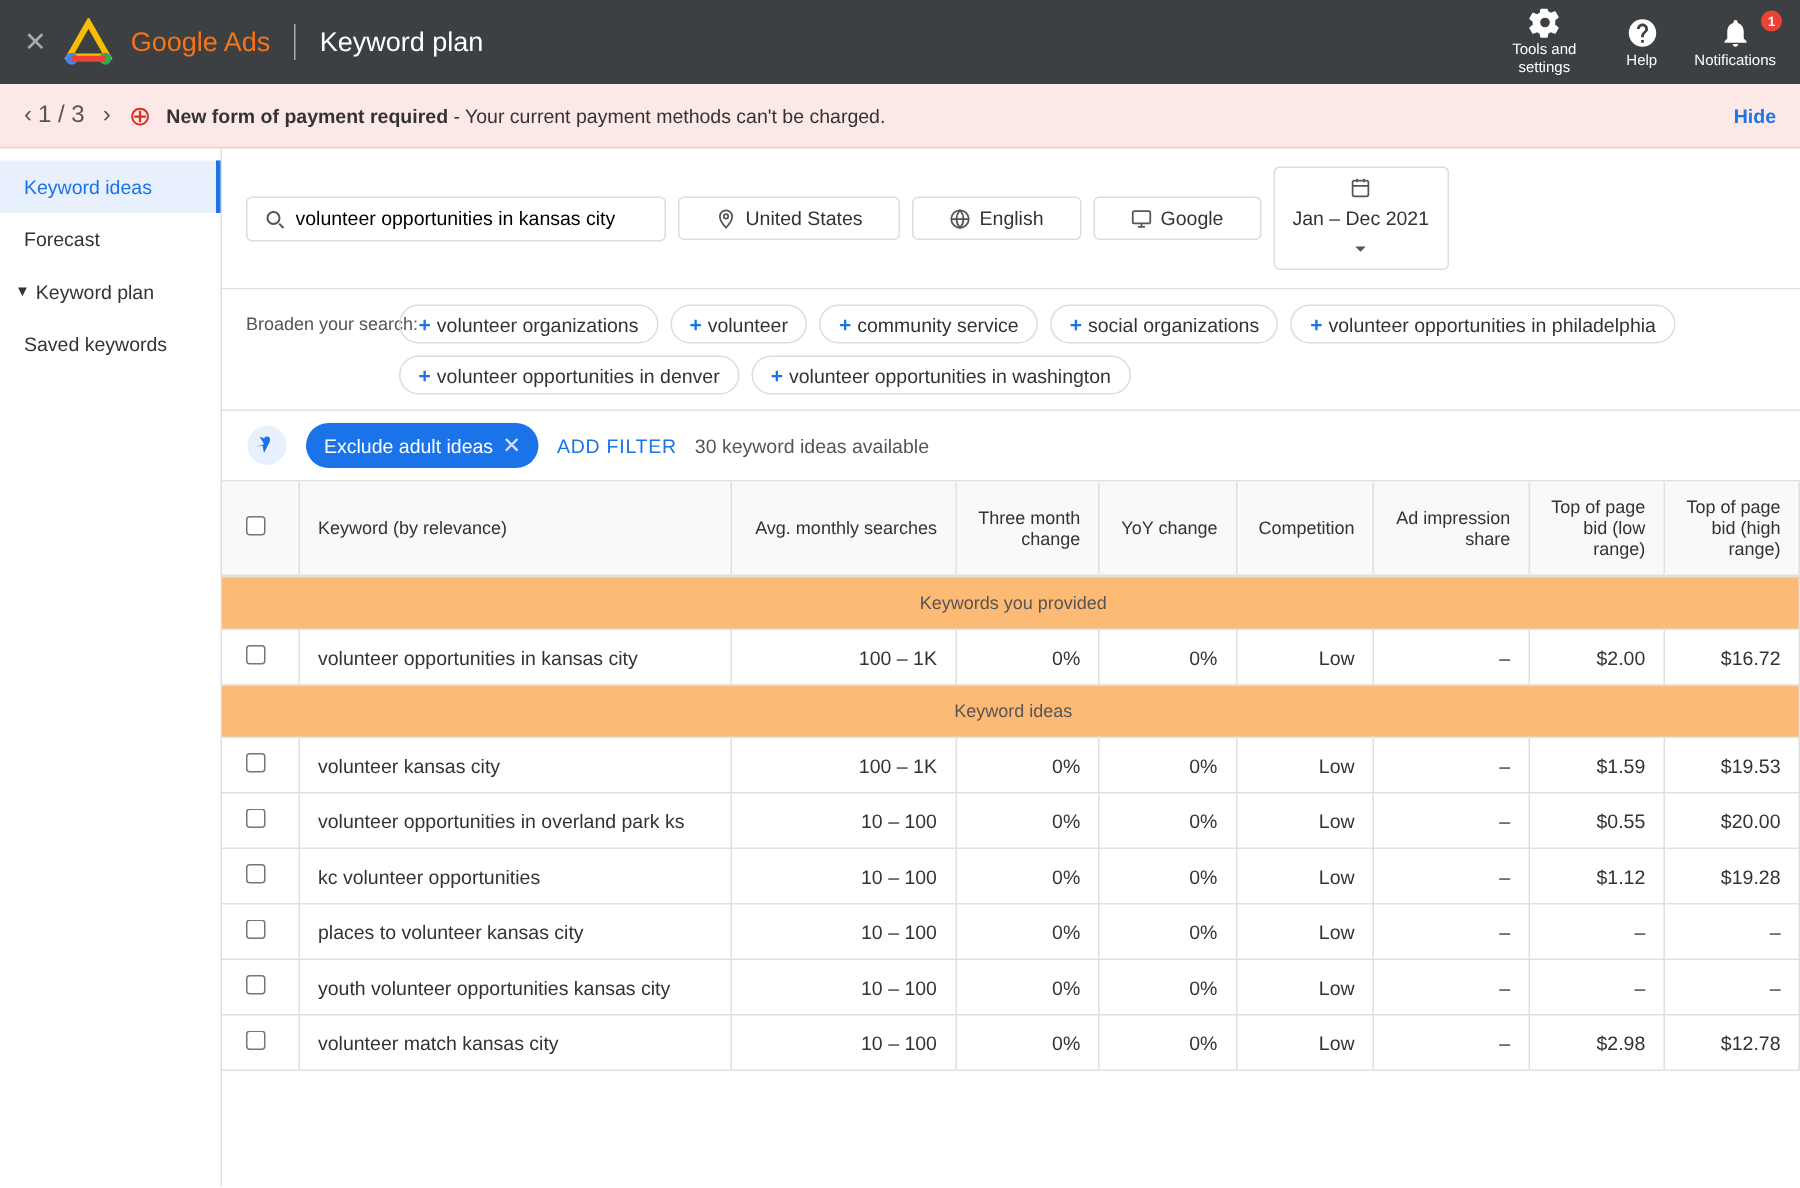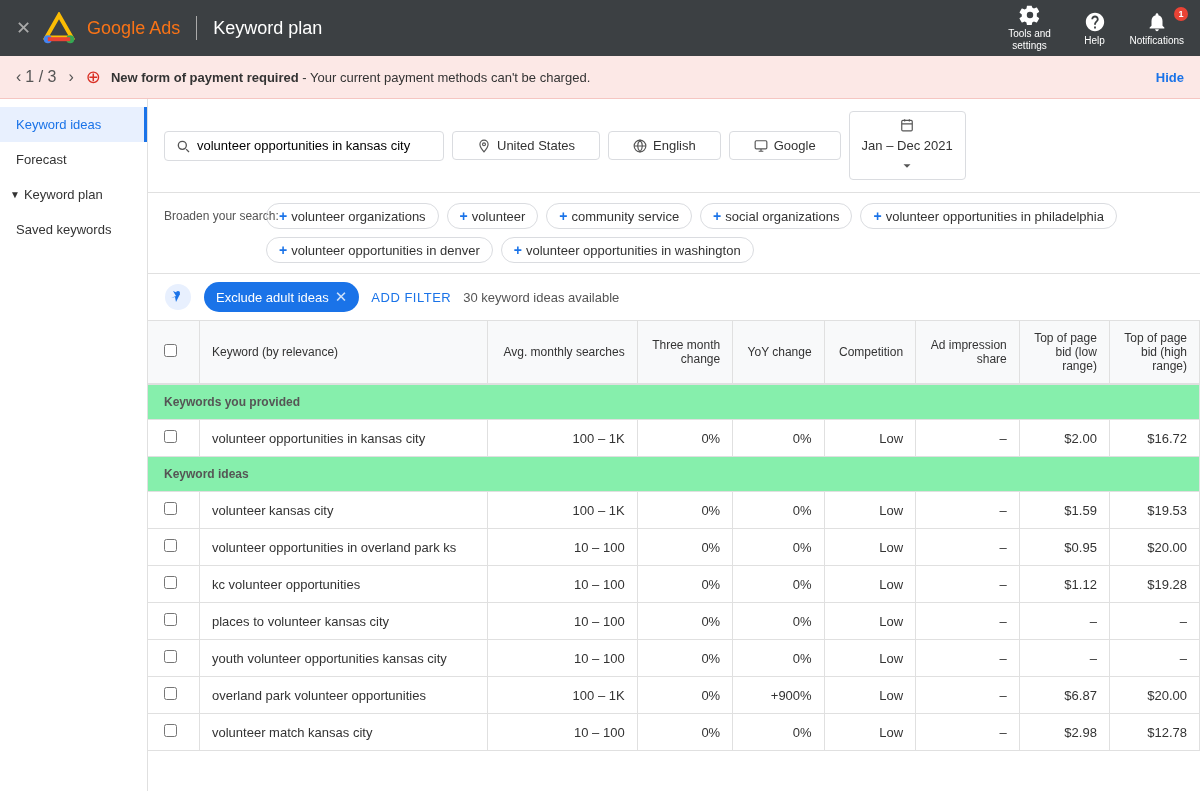--- a/index.html
+++ b/index.html
@@ -195,25 +195,25 @@
       border-bottom: 1px solid #e0e0e0;
       border-right: 1px solid #e0e0e0;
       padding: 10px 12px;
       text-align: right;
       color: #333;
       font-size: 13px;
     }
     .keyword-table td:first-child { text-align: left; padding-left: 16px; }
     .keyword-table td.keyword-cell { text-align: left; }
     .keyword-table tr.section-header td {
-      background: #86efac;
-      font-weight: 700;
+      background: #fdba74;
+      font-weight: 400;
       font-size: 12px;
       color: #555;
-      text-align: left;
+      text-align: center;
       border-bottom: 1px solid #e0e0e0;
     }
     .keyword-table input[type="checkbox"] { margin-right: 10px; cursor: pointer; }
     .col-check { width: 30px; }
 
     
     .table-container { overflow-x: auto; overflow-y: auto; }
   </style>
 </head>
 <body>
@@ -425,21 +425,21 @@
             <td>$19.53</td>
           </tr>
           <tr>
             <td><input type="checkbox" style=""></td>
             <td class="keyword-cell">volunteer opportunities in overland park ks</td>
             <td>10 – 100</td>
             <td>0%</td>
             <td>0%</td>
             <td>Low</td>
             <td>–</td>
-            <td>$0.95</td>
+            <td>$0.55</td>
             <td>$20.00</td>
           </tr>
           <tr>
             <td><input type="checkbox" style=""></td>
             <td class="keyword-cell">kc volunteer opportunities</td>
             <td>10 – 100</td>
             <td>0%</td>
             <td>0%</td>
             <td>Low</td>
             <td>–</td>
@@ -463,31 +463,20 @@
             <td>10 – 100</td>
             <td>0%</td>
             <td>0%</td>
             <td>Low</td>
             <td>–</td>
             <td>–</td>
             <td>–</td>
           </tr>
           <tr>
             <td><input type="checkbox" style=""></td>
-            <td class="keyword-cell">overland park volunteer opportunities</td>
-            <td>100 – 1K</td>
-            <td>0%</td>
-            <td>+900%</td>
-            <td>Low</td>
-            <td>–</td>
-            <td>$6.87</td>
-            <td>$20.00</td>
-          </tr>
-          <tr>
-            <td><input type="checkbox" style=""></td>
             <td class="keyword-cell">volunteer match kansas city</td>
             <td>10 – 100</td>
             <td>0%</td>
             <td>0%</td>
             <td>Low</td>
             <td>–</td>
             <td>$2.98</td>
             <td>$12.78</td>
           </tr>
         </tbody>

